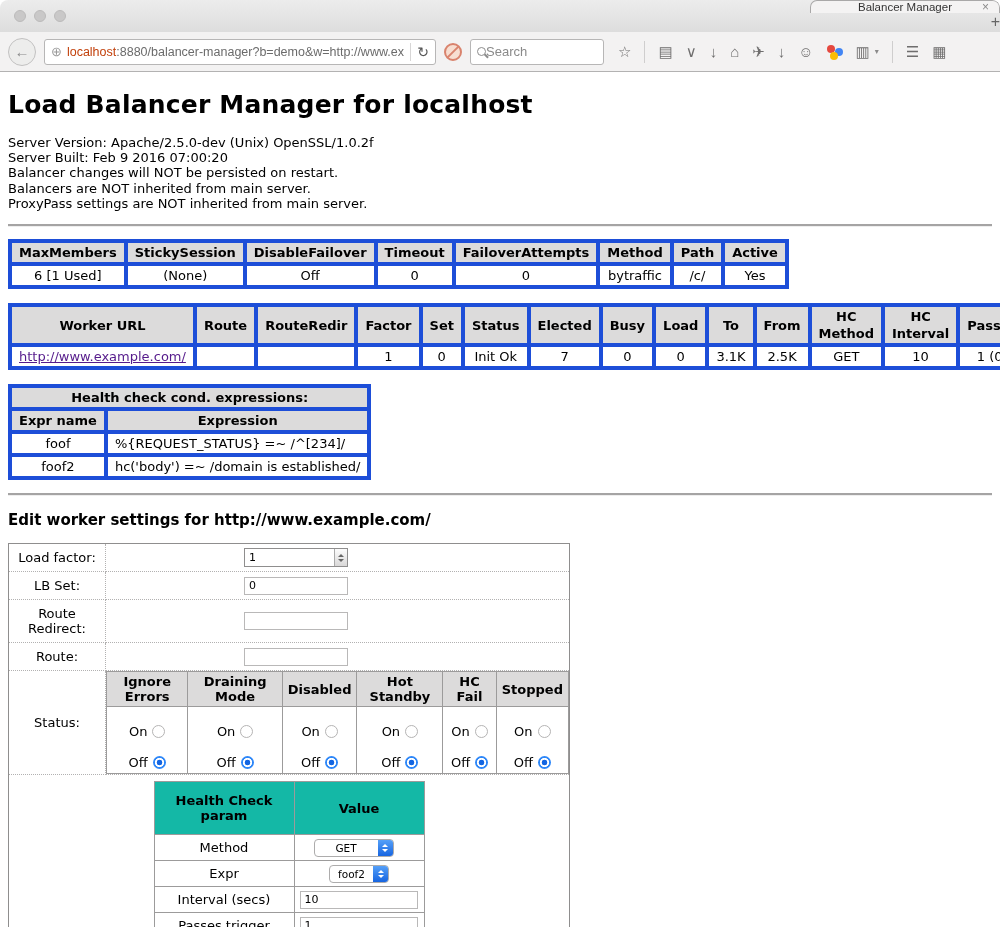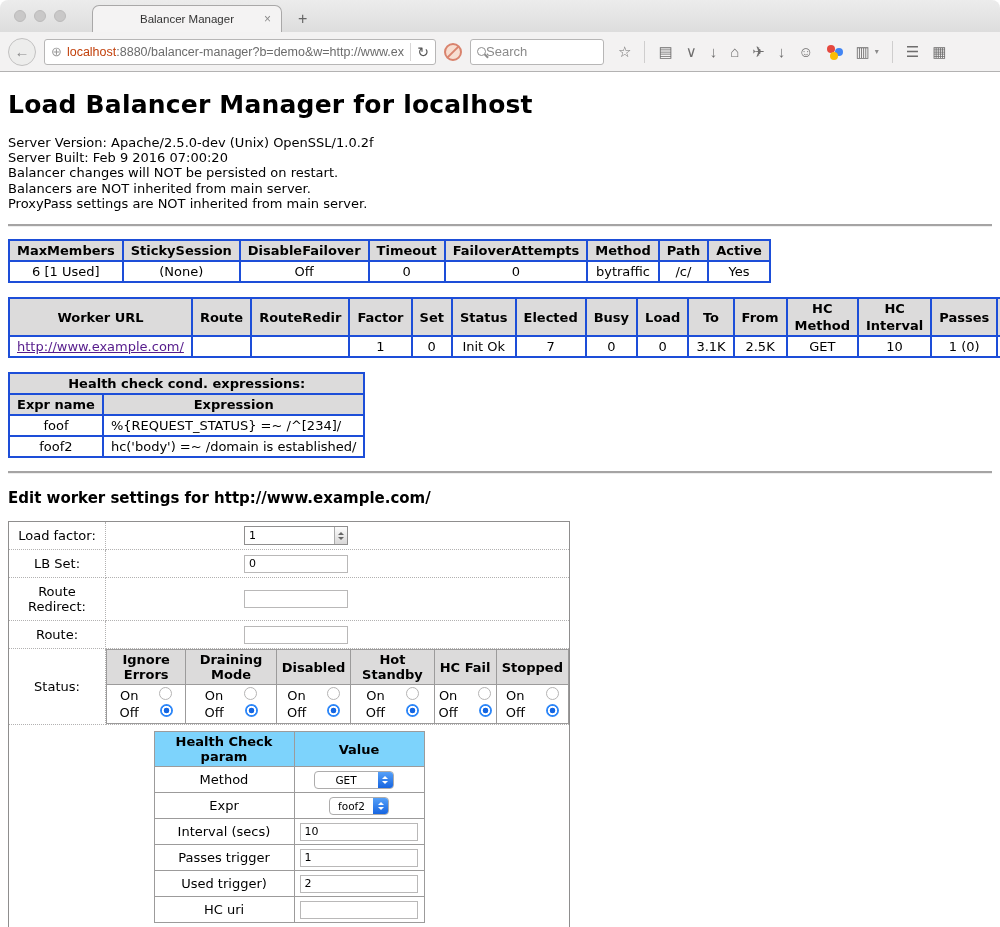--- a/index.html
+++ b/index.html
@@ -2,21 +2,21 @@
 <html><head>
 <meta charset="utf-8">
 <style>
   * { box-sizing: border-box; margin: 0; padding: 0; }
   html,body { width:1000px; height:927px; overflow:hidden; background:#fff;
               font-family:"DejaVu Sans", sans-serif; }
 
   
   .chrome { width:1000px; border-radius:8px 8px 0 0; overflow:hidden; }
   .tabbar { height:32px; background:linear-gradient(#ececec,#dddddd);
-            display:flex; align-items:flex-end; position:relative; }
+            display:flex; align-items:flex-end; position:relative;flex-direction:column; }
   .traffic { display:flex; gap:8px; position:absolute; left:14px; top:10px; }
   .traffic span { width:12px; height:12px; border-radius:50%;
                   background:#c9c8c8; border:1px solid #bcbbbb; }
   .tab { margin-left:92px; width:190px; height:27px; background:#f4f3f3;
          border:1px solid #a9a8a8; border-bottom:none; border-radius:7px 7px 0 0;
          display:flex; align-items:center; justify-content:center; gap:8px;
          font:11.5px "Liberation Sans", sans-serif; color:#333; position:relative; }
   .tab-close { position:absolute; right:10px; color:#8b8b8b; font-size:12px; cursor:default; }
   .newtab { font:16px "Liberation Sans", sans-serif; color:#666; margin:0 0 4px 16px; }
 
@@ -60,21 +60,21 @@
   
   .content { padding:0 8px; color:#000; }
   h1 { font-size:25px; font-weight:bold; margin:18px 0 16px 0; letter-spacing:0.2px; }
   .intro div { font-size:13px; line-height:15.2px; }
   hr.rule { border:none; height:2px; background:#a5a4a4; box-shadow:0 1px 0 #eeeeee;
             margin:13px 0; }
   h3.sect { font-size:15px; font-weight:bold; margin:16px 0 12px 0; }
   h3.sect a { color:#551a8b; }
 
   table.grid { border-collapse:collapse; font-size:13px; }
-  table.grid th, table.grid td { border:2px solid #1d4ed8; padding:1px 7px;
+  table.grid th, table.grid td { border:4px solid #1d4ed8; padding:1px 7px;
                                  text-align:center; line-height:17px; }
   table.grid th { background:#dcdbdb; font-weight:bold; }
   table.grid a { color:#551a8b; }
   .mb14 { margin-bottom:14px; }
   table.workers { width:100%; }
   table.exprs td.expr-val { text-align:left; }
 
   
   table.form { width:562px; border-collapse:collapse; border:1px solid #8f8e8e;
                margin-top:14px; font-size:13px; }
@@ -89,29 +89,29 @@
   .spin { width:13px; border-left:1px solid #aaa; background:linear-gradient(#fcfcfc,#d9d8d8);
           display:flex; flex-direction:column; align-items:center; justify-content:center; gap:2px; }
   .spin b { width:0; height:0; border-left:3px solid transparent; border-right:3px solid transparent; }
   .spin .up { border-bottom:3px solid #666; }
   .spin .dn { border-top:3px solid #666; }
 
   table.status { border-collapse:collapse; width:100%; font-size:13px; }
   table.status th, table.status td { border:1px solid #9c9b9b; }
   table.status th { background:#dcdbdb; padding:2px 5px; font-weight:bold; }
   table.status td { padding:2px 4px; }
-  .radio-line { display:flex; align-items:flex-start; justify-content:center; gap:21px; line-height:17px; }
+  .radio-line { display:flex; align-items:center; justify-content:center; gap:5px; line-height:17px;margin-top:14px; }
   .radio { width:13px; height:13px; border-radius:50%; background:#fff;
            border:1px solid #b5b4b4; flex:0 0 auto; }
   .radio.checked { border:none;
      background:radial-gradient(circle at 50% 50%, #1466e2 0 2.6px, #ffffff 3.1px 4.3px, #2e87f8 4.9px 6.5px); }
 
   table.hc { border-collapse:collapse; margin:6px auto 6px auto; font-size:13px; }
   table.hc th, table.hc td { border:1px solid #9c9b9b; }
-  table.hc th { background:#7dd3fc; padding:2px 12px; }
+  table.hc th { background:#14b8a6; padding:11px 12px; }
   td.hc-label { width:140px; text-align:center; padding:5px 4px; }
   td.hc-value { width:130px; padding:3px 5px; text-align:left; }
   .mac-select { display:inline-flex; align-items:stretch; border:1px solid #adacac;
                 border-radius:4px; background:#fff; height:18px; overflow:hidden;
                 margin-left:14px; vertical-align:middle; }
   .mac-select .sel-text { font-size:10.5px; padding:2px 8px; text-align:center; }
   .sel-stepper { width:15px; background:linear-gradient(#55a0f8,#1765e0);
                  display:flex; flex-direction:column; align-items:center; justify-content:center; gap:2px; }
   .sel-stepper b { width:0; height:0; border-left:3px solid transparent; border-right:3px solid transparent; }
   .sel-stepper .up { border-bottom:3.5px solid #fff; }

